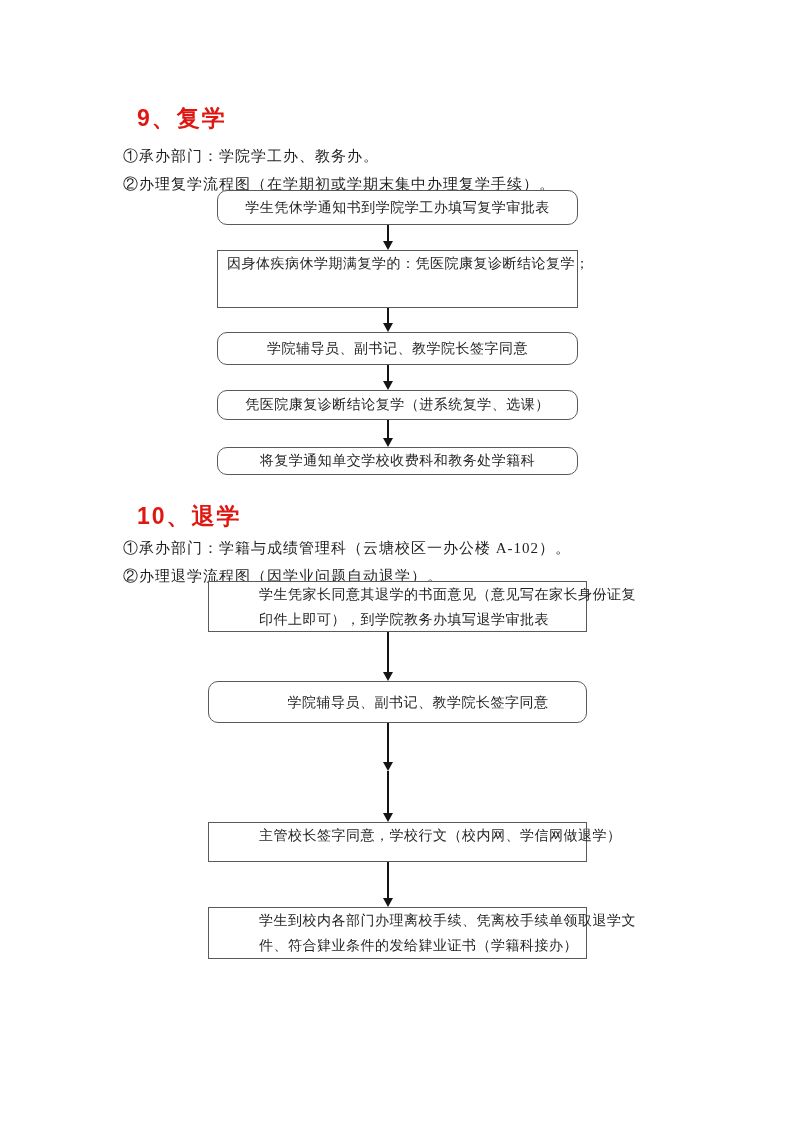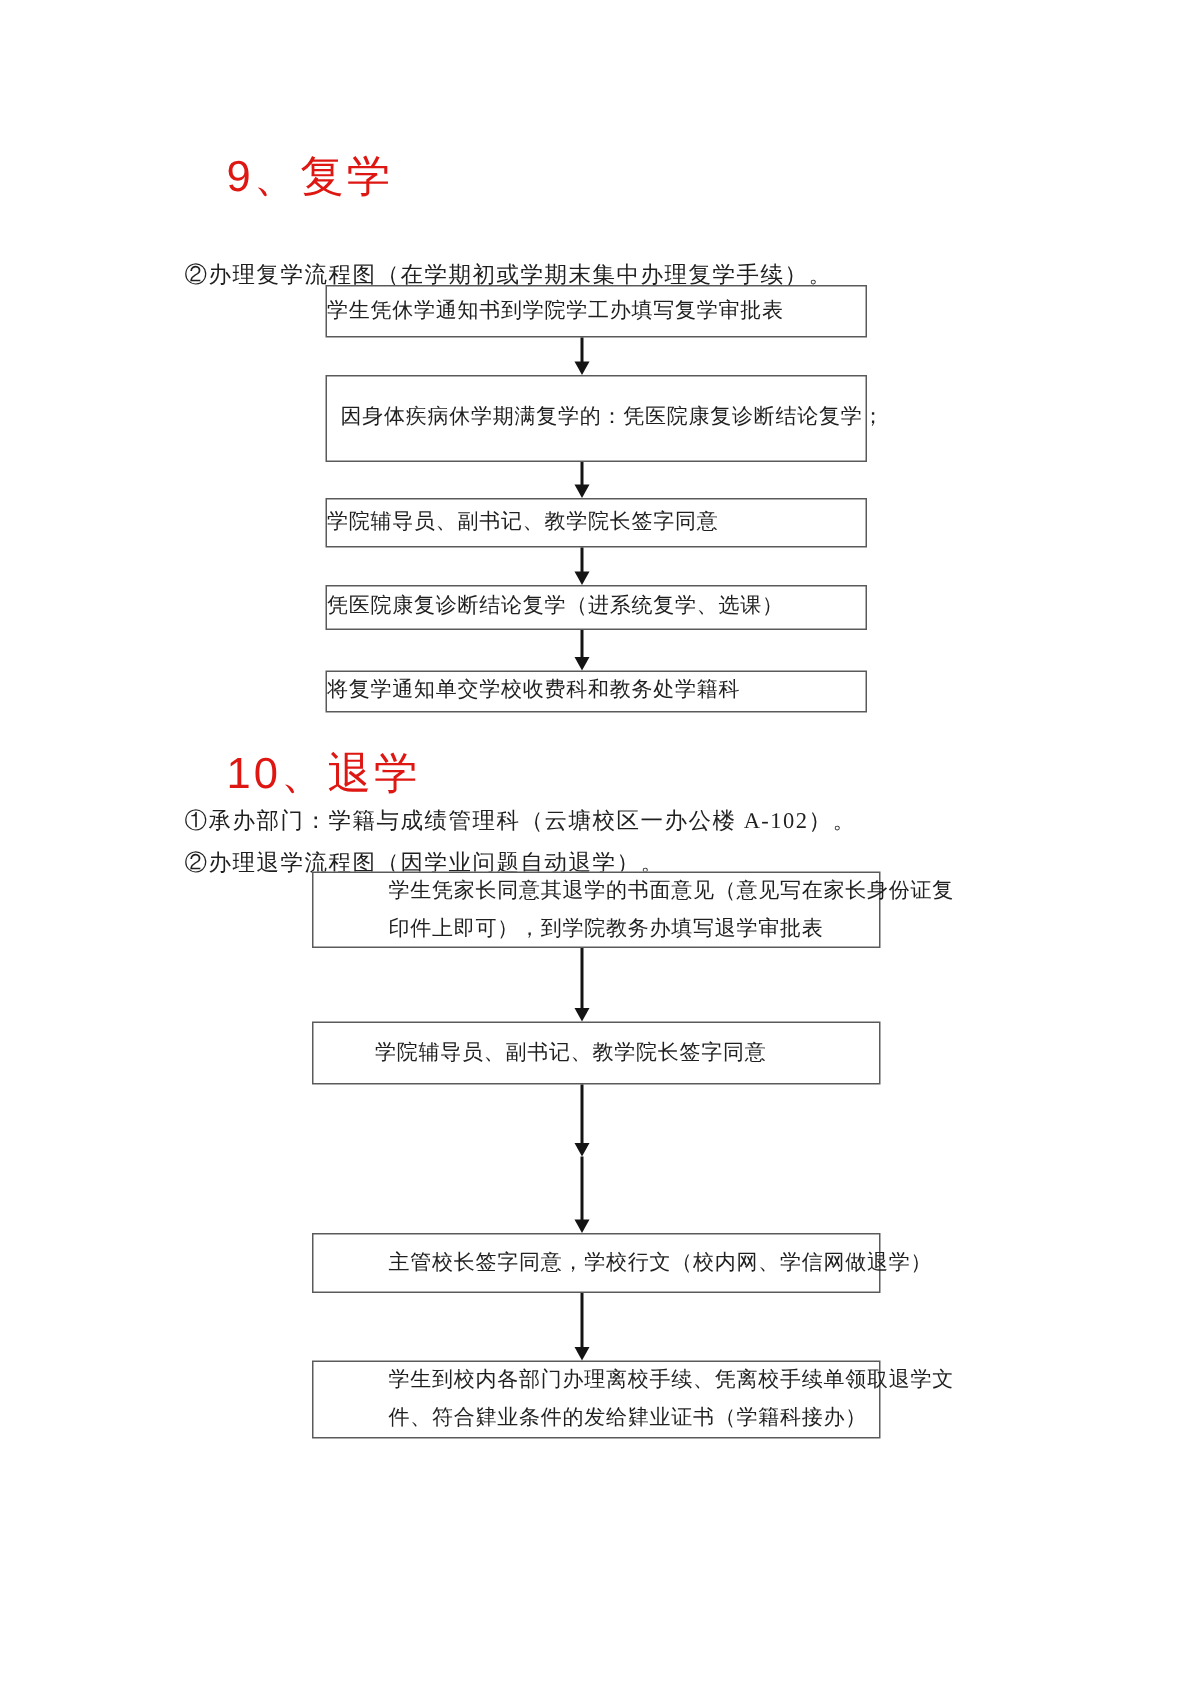--- a/index.html
+++ b/index.html
@@ -6,25 +6,25 @@
   .page {
     position:relative;
     width:793px; height:1122px;
     background:#ffffff;
     overflow:hidden;
     font-family:"Liberation Serif","DejaVu Serif",serif;
     color:#1f1f1f;
   }
   .sec-heading {
     position:absolute;
-    left:151px;
+    left:137px;
     margin:0;
     font-family:"Liberation Sans","DejaVu Sans",sans-serif;
-    font-weight:normal;
-    font-size:29px;
+    font-weight:bold;
+    font-size:23px;
     line-height:28px;
     letter-spacing:2px;
     color:#de1712;
   }
   .intro {
     position:absolute;
     left:123px;
     margin:0;
     font-size:15px;
     line-height:20px;
@@ -42,22 +42,22 @@
   .fc-box {
     box-sizing:border-box;
     border:1px solid #5a5a5a;
     background:#ffffff;
     display:flex;
     flex-direction:column;
     justify-content:center;
     font-size:14px;
     letter-spacing:0.5px;
   }
-  .fc-box.center { align-items:flex-start; text-align:center; }
-  .fc-box.left   { align-items:flex-start; text-align:left; padding-left:9px; padding-right:9px; }
+  .fc-box.center { align-items:center; text-align:center;border-radius:10px; }
+  .fc-box.left   { align-items:flex-start; text-align:left; padding-left:9px; padding-right:9px;justify-content:space-between; }
   .fc-box .fc-line { line-height:26px; white-space:nowrap; }
   .fc10 .fc-box .fc-line { line-height:25px;margin-left:41px; }
   .fc-arrow {
     align-self:center;
     transform:translateX(-10px);
     display:flex;
     flex-direction:column;
     align-items:center;
     width:12px;
   }
@@ -70,20 +70,21 @@
     margin-top:-1px;
   }
 </style>
 </head>
 <body>
 
 <div class="page">
 
   <h2 class="sec-heading" style="top:104px">9、复学</h2>
 
+  <p class="intro" style="top:146px">①承办部门：学院学工办、教务办。</p>
 
   <p class="intro" style="top:174px">②办理复学流程图（在学期初或学期末集中办理复学手续）。</p>
 
   <div class="flowchart fc9">
 
     <div class="fc-box center" style="height:35px">
       <div class="fc-line">学生凭休学通知书到学院学工办填写复学审批表</div>
     </div>
 
     <div class="fc-arrow" style="height:25px">

